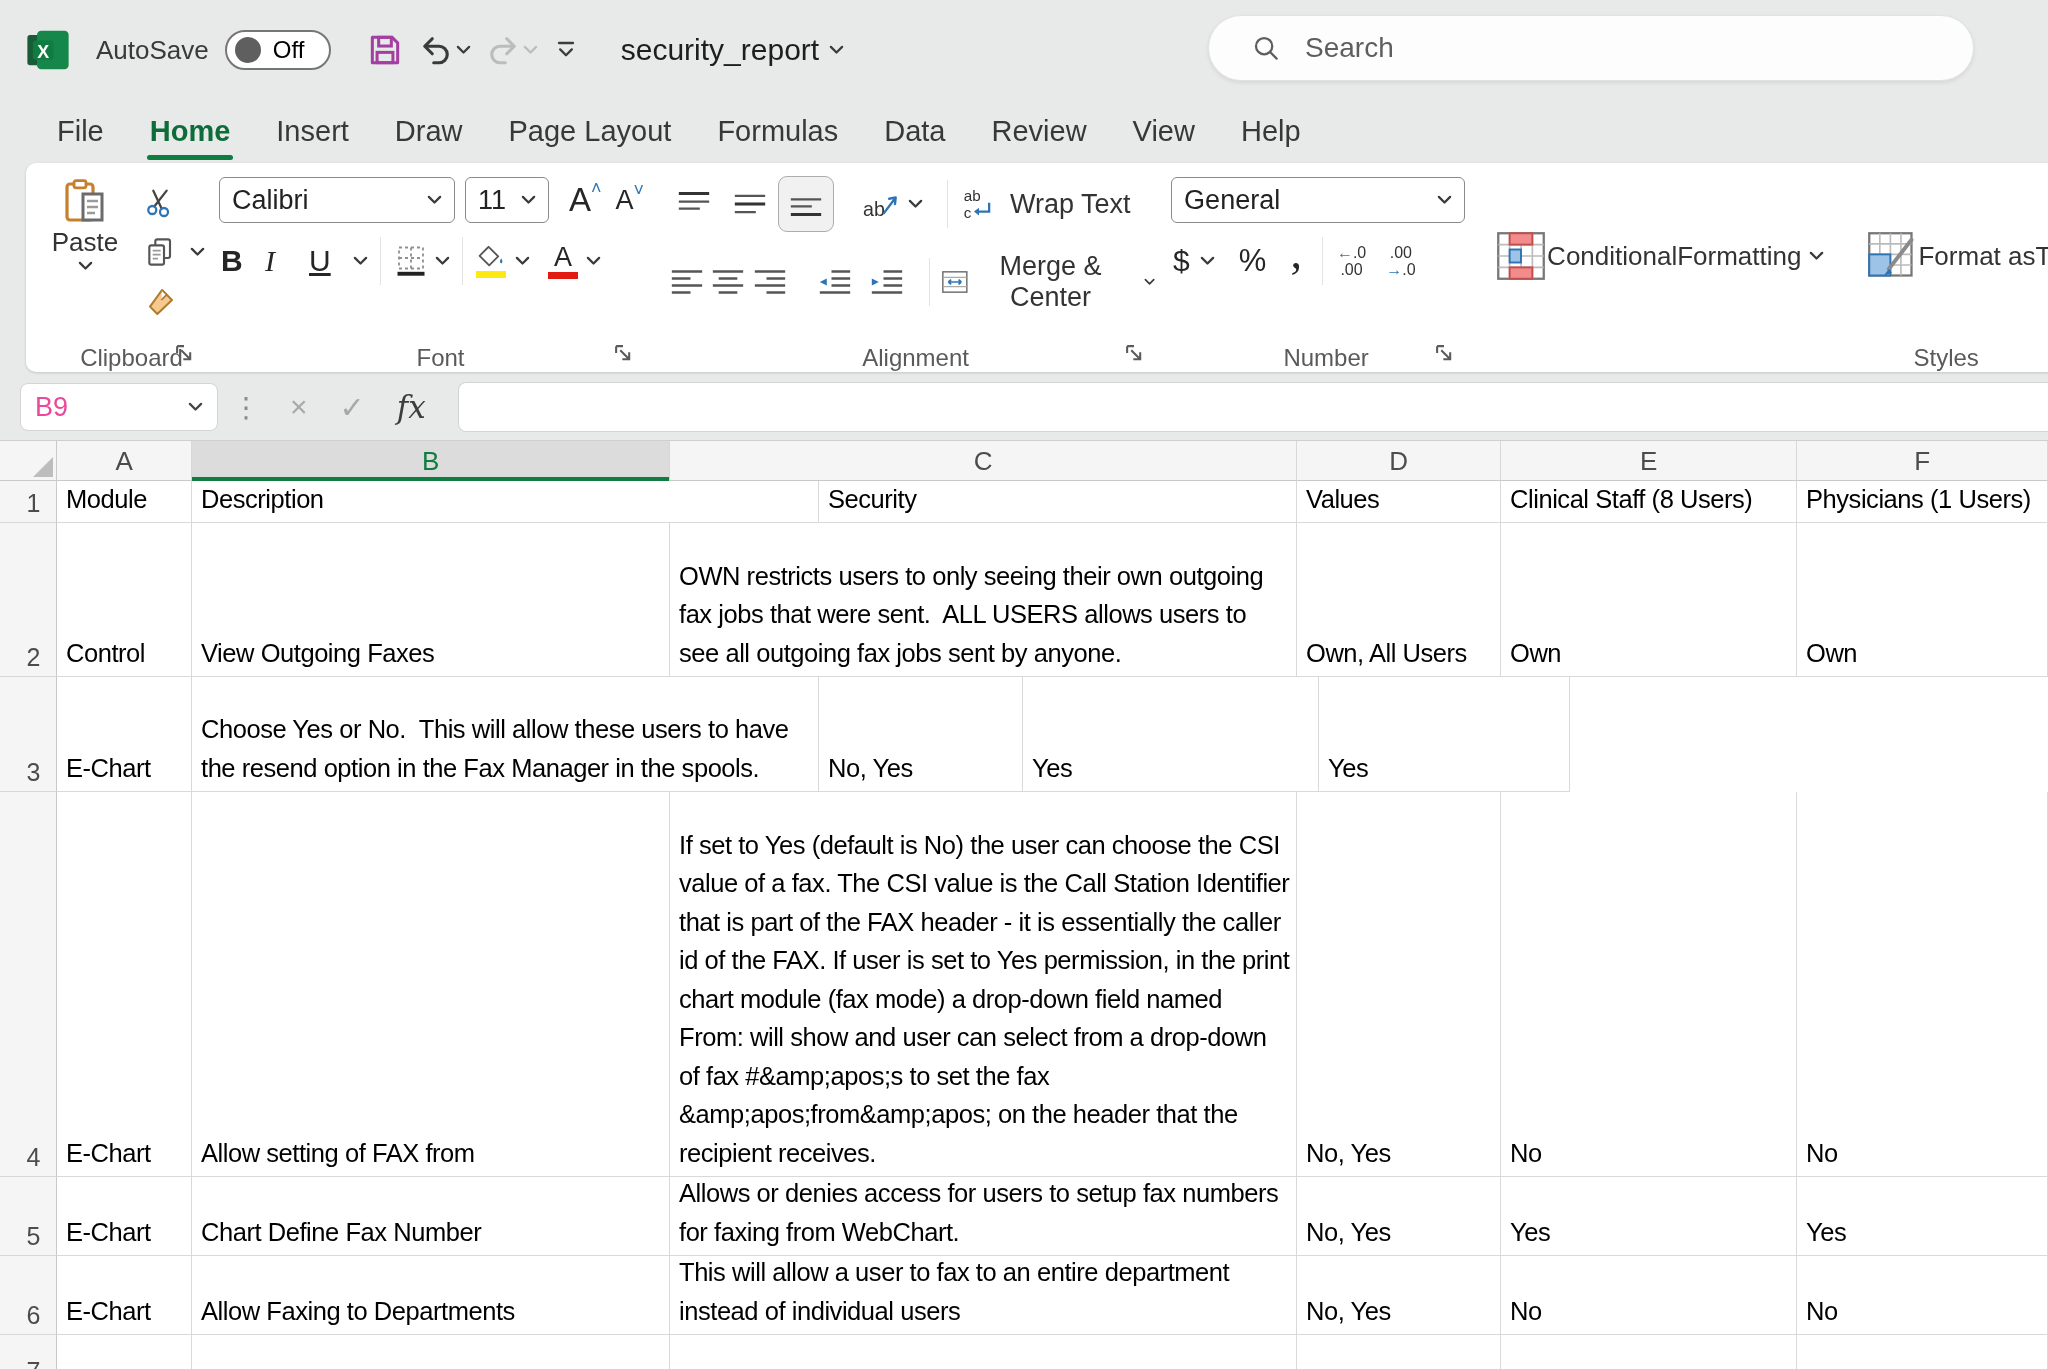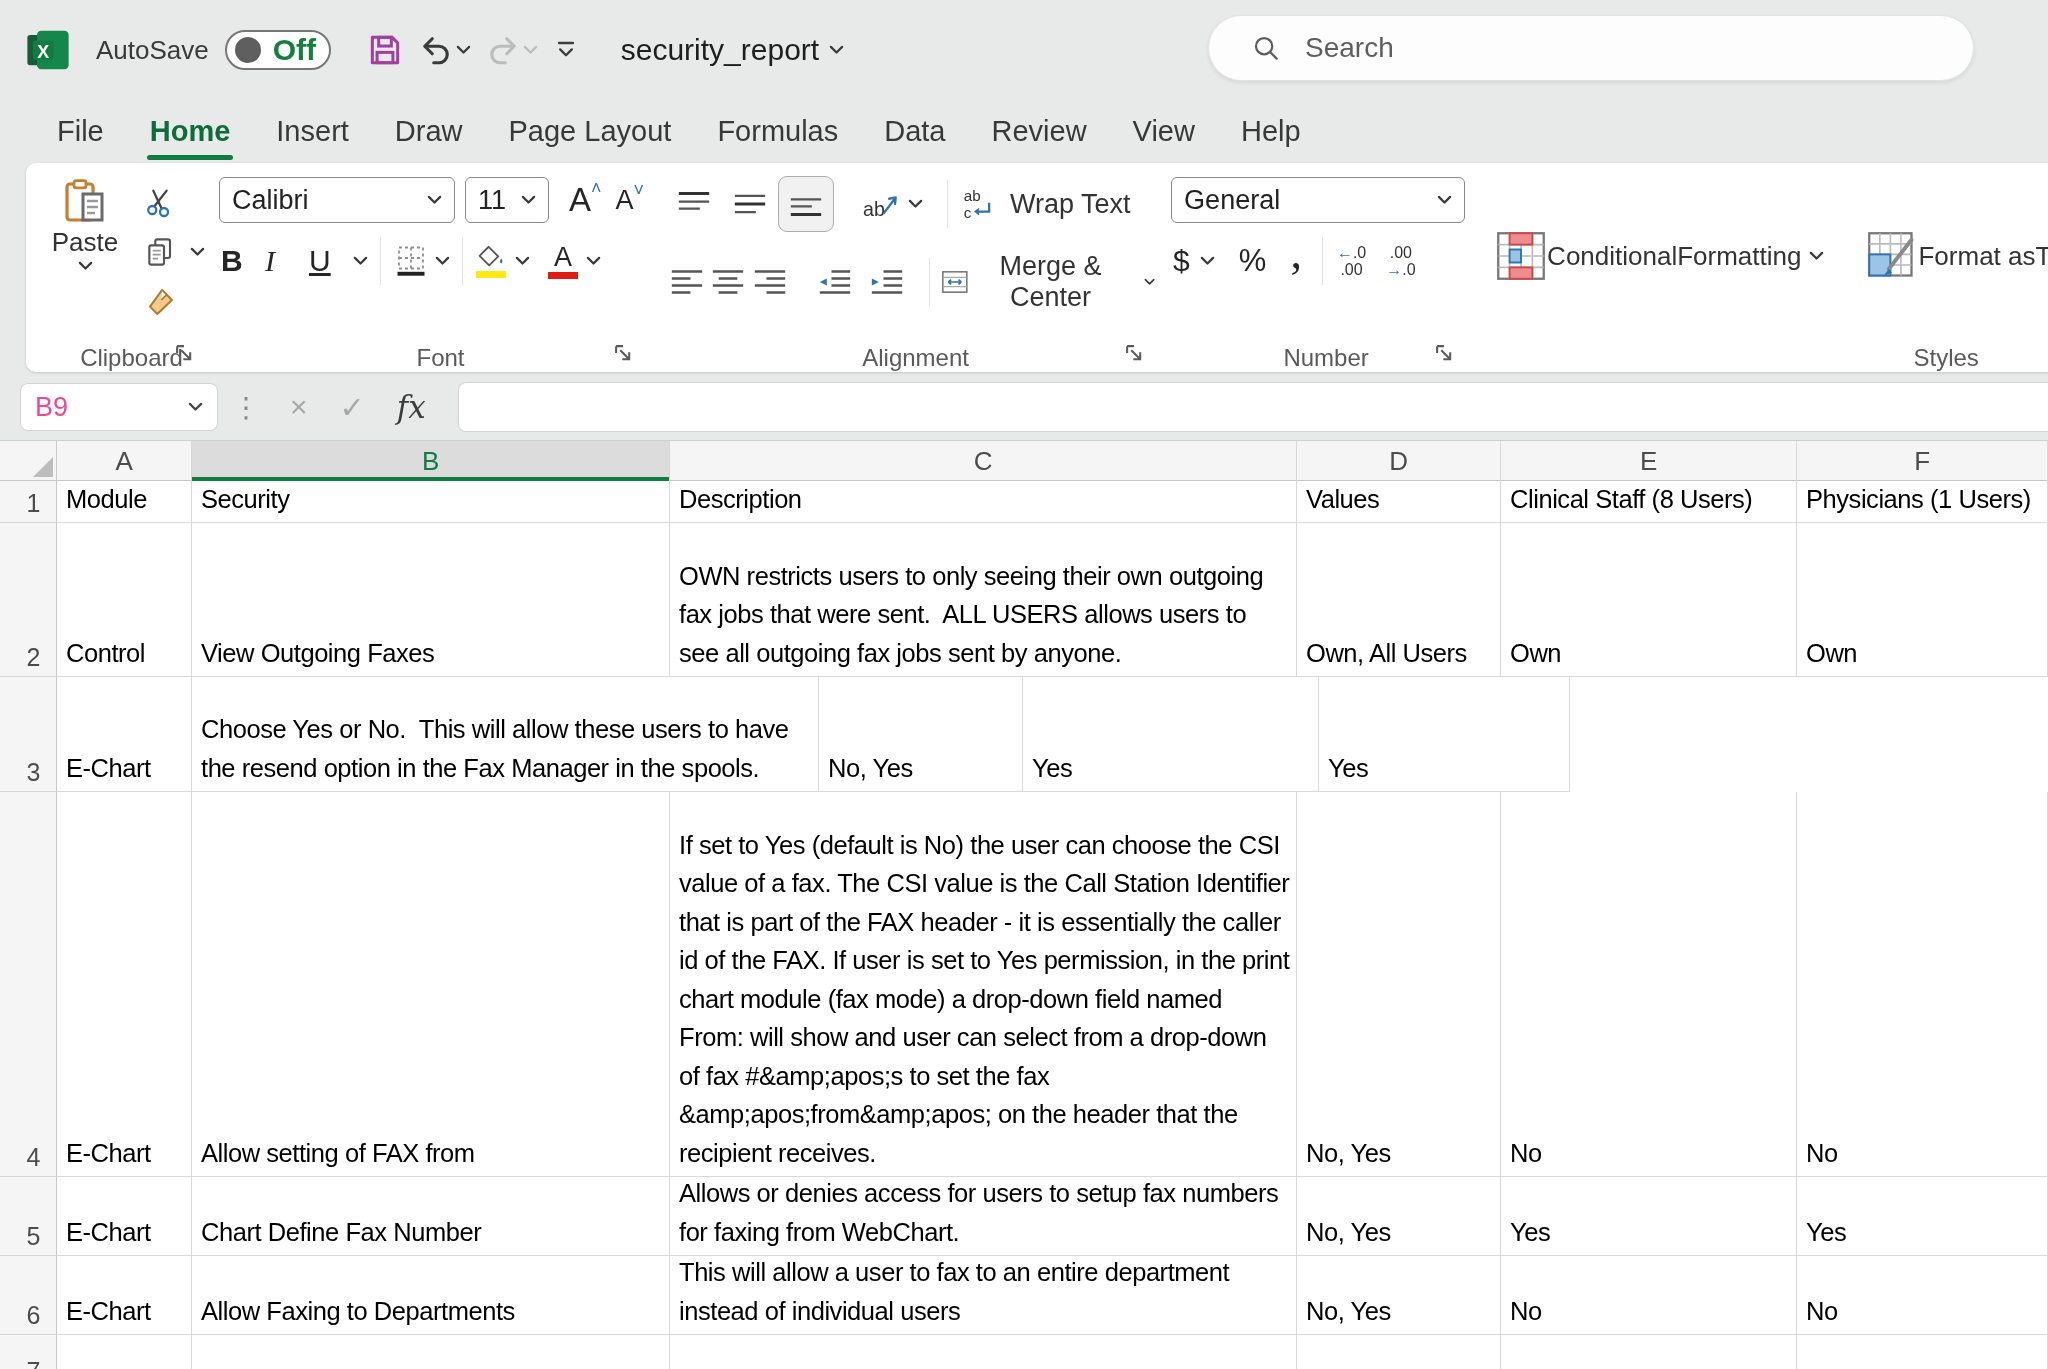--- a/index.html
+++ b/index.html
@@ -8,21 +8,21 @@
     background:#e7eae8;font-family:"Liberation Sans",sans-serif;
     -webkit-font-smoothing:antialiased;color:#222;
   }
   
   .titlebar{position:absolute;top:0;left:0;right:0;height:100px;display:flex;align-items:center;padding-left:26px;box-sizing:border-box;}
   .tb-item{display:flex;align-items:center;}
   .xl-logo{width:44px;height:44px;margin-right:26px;}
   .autosave-label{font-size:26px;color:#3a3a3a;margin-right:16px;}
   .toggle{width:106px;height:40px;border:2px solid #767676;border-radius:22px;background:#fff;display:flex;align-items:center;padding:0 8px;box-sizing:border-box;margin-right:28px;cursor:pointer;}
   .toggle .knob{width:26px;height:26px;border-radius:50%;background:#5f5f5f;margin-right:12px;}
-  .toggle .state{font-size:30px;color:#15803d;font-weight:bold;}
+  .toggle .state{font-size:24px;color:#000000;}
   .qat-btn{background:none;border:none;padding:0;margin:0 7px;display:flex;align-items:center;cursor:pointer;}
   .chev{width:15px;height:10px;}
   .chev path{fill:none;stroke:currentColor;stroke-width:1.8;stroke-linecap:round;stroke-linejoin:round;}
   .qat-chev{color:#3c3c3c;margin-left:2px;}
   .disabled, .disabled *{color:#bcbcbc !important;}
   .filename{font-size:30px;color:#1e1e1e;margin-left:34px;margin-right:10px;}
   .search-box{position:absolute;left:1208px;top:15px;width:766px;height:66px;background:#fdfdfd;border:1px solid #e2e2e2;border-radius:34px;box-shadow:0 2px 4px rgba(0,0,0,.08);display:flex;align-items:center;padding-left:42px;box-sizing:border-box;cursor:text;}
   .search-box .ph{font-size:28px;color:#5e5e5e;margin-left:24px;}
   
   .ribbon-tabs{position:absolute;top:100px;left:0;right:0;height:63px;display:flex;align-items:center;padding-left:34px;}
@@ -512,22 +512,22 @@
         <div class="s-colhead" style="width: 135px;">A</div>
         <div class="s-colhead active" style="width: 478px;">B</div>
         <div class="s-colhead" style="width: 627px;">C</div>
         <div class="s-colhead" style="width: 204px;">D</div>
         <div class="s-colhead" style="width: 296px;">E</div>
         <div class="s-colhead" style="width: 251px;">F</div>
       </div>
       <div class="s-row" style="height: 42px;">
         <div class="s-rowhead">1</div>
         <div class="s-cell nowrap" style="width: 135px; height: 42px;">Module</div>
+        <div class="s-cell wrap" style="width: 627px; height: 42px;">Description</div>
         <div class="s-cell nowrap" style="width: 478px; height: 42px;">Security</div>
-        <div class="s-cell wrap" style="width: 627px; height: 42px;">Description</div>
         <div class="s-cell nowrap" style="width: 204px; height: 42px;">Values</div>
         <div class="s-cell nowrap" style="width: 296px; height: 42px;">Clinical Staff (8 Users)</div>
         <div class="s-cell nowrap" style="width: 251px; height: 42px;">Physicians (1 Users)</div>
       </div>
       <div class="s-row" style="height: 154px;">
         <div class="s-rowhead">2</div>
         <div class="s-cell nowrap" style="width: 135px; height: 154px;">Control</div>
         <div class="s-cell nowrap" style="width: 478px; height: 154px;">View Outgoing Faxes</div>
         <div class="s-cell wrap" style="width: 627px; height: 154px;">OWN restricts users to only seeing their own outgoing fax jobs that were sent.  ALL USERS allows users to see all outgoing fax jobs sent by anyone.</div>
         <div class="s-cell nowrap" style="width: 204px; height: 154px;">Own, All Users</div>

